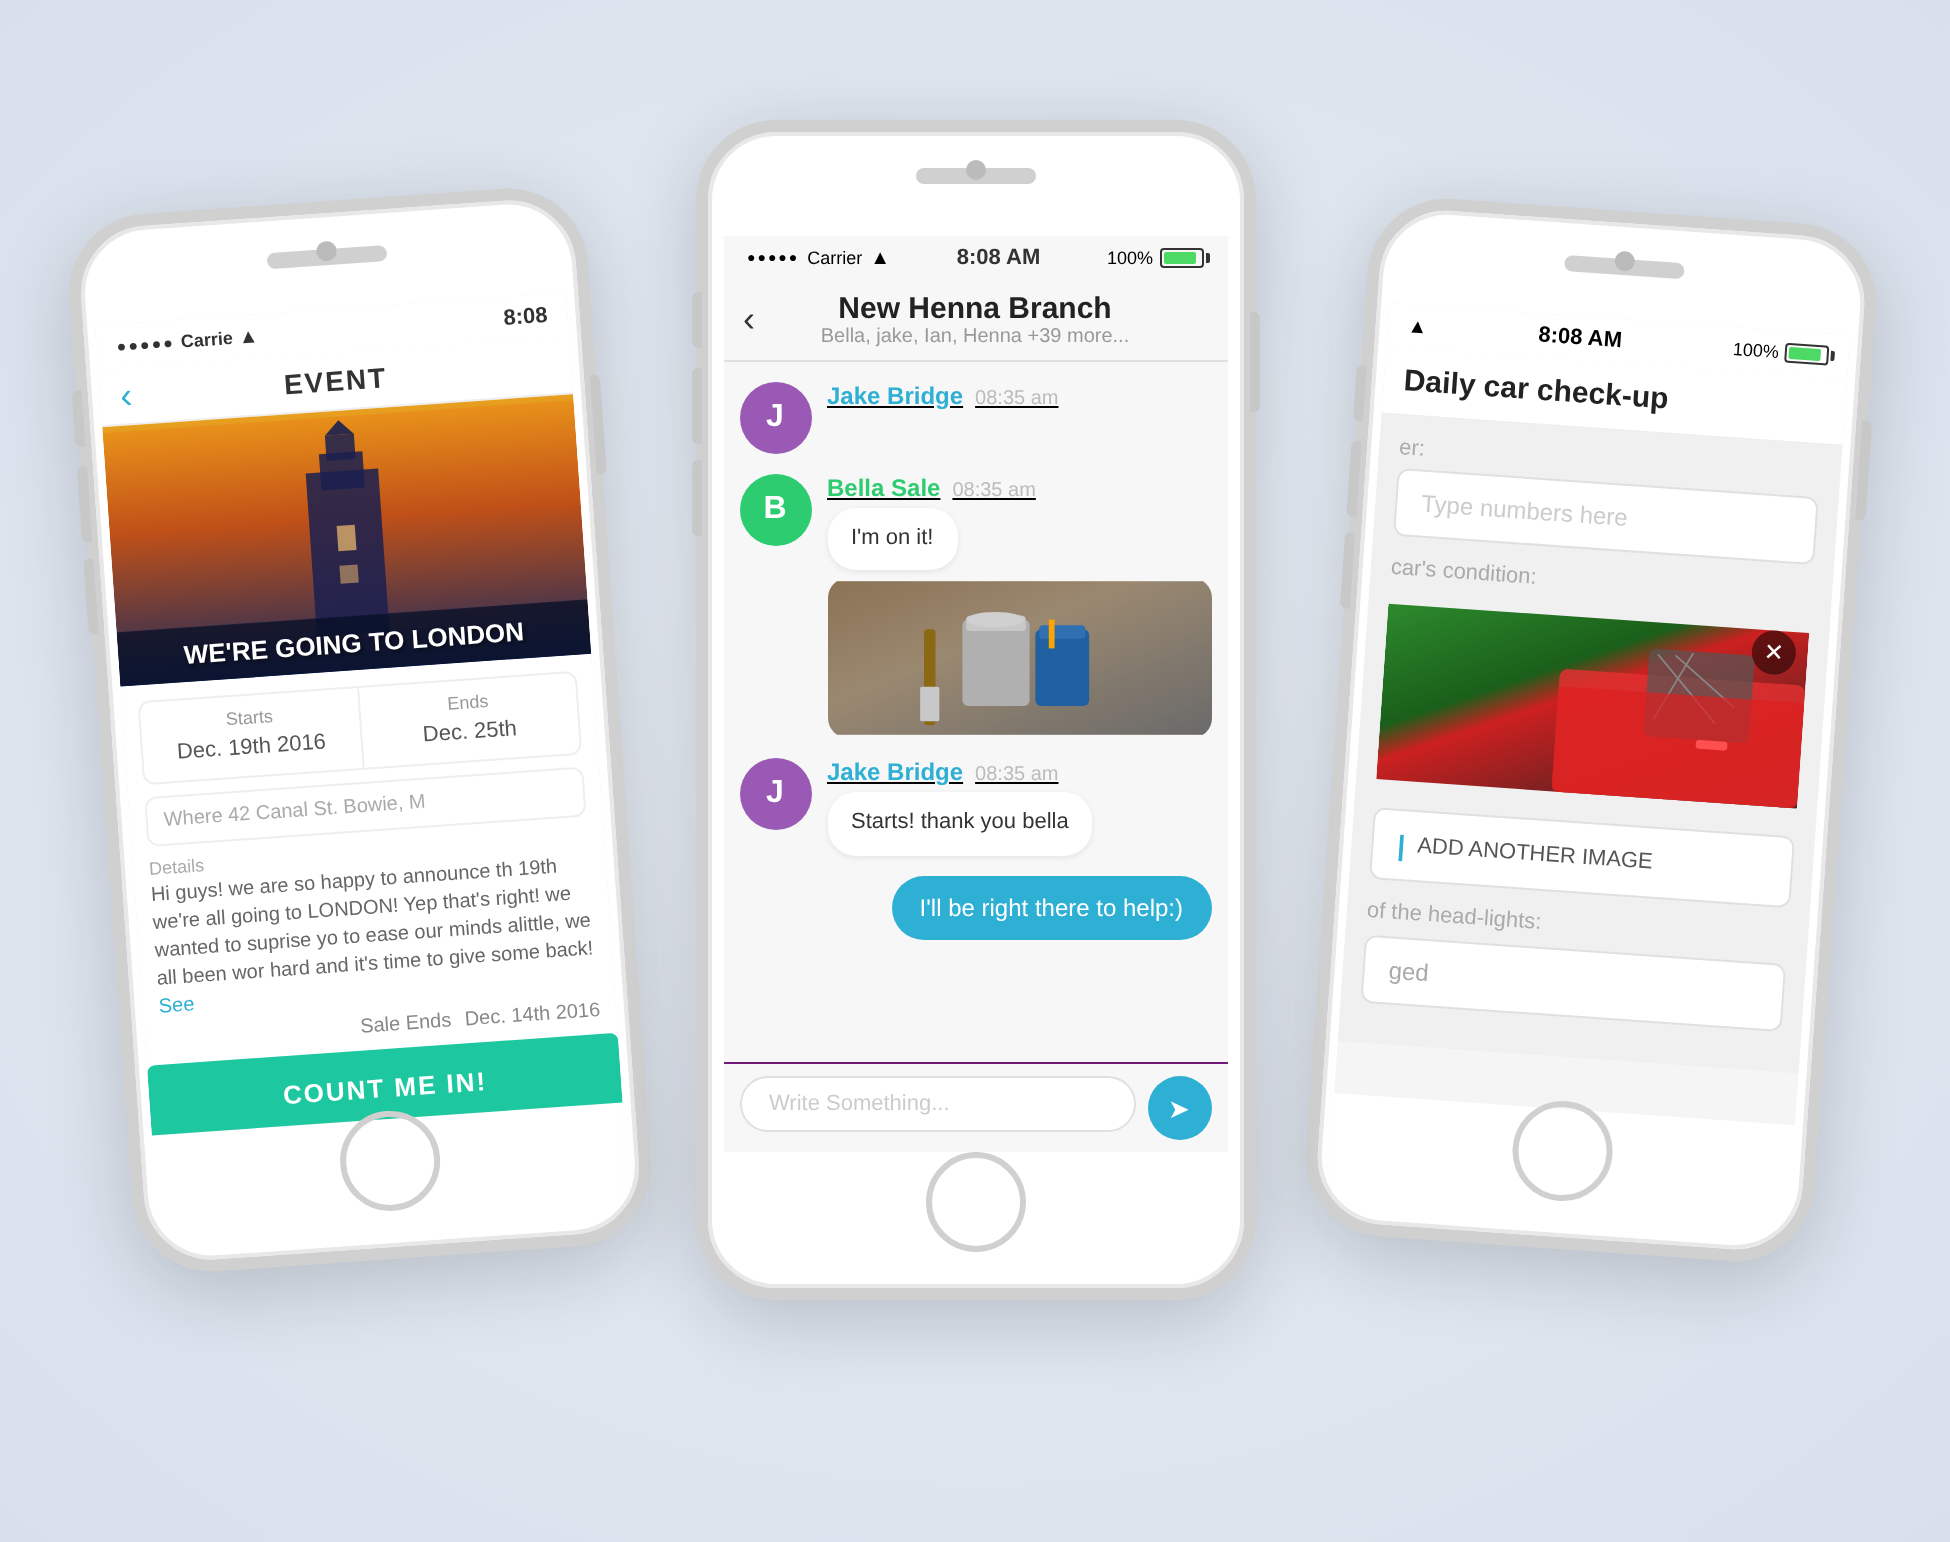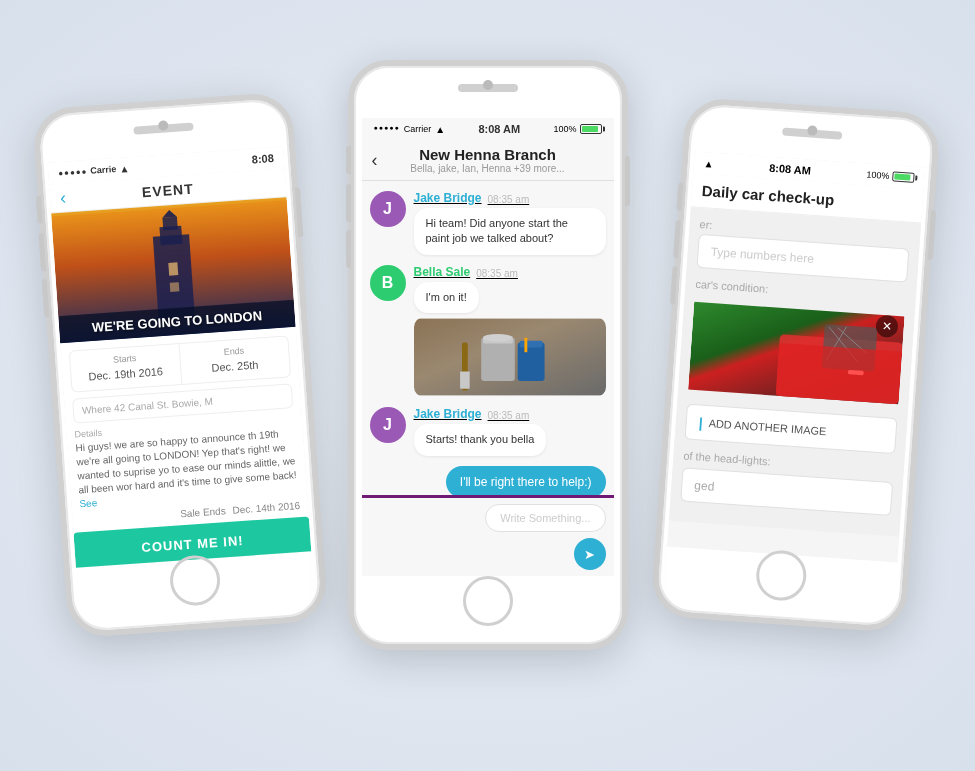--- a/index.html
+++ b/index.html
@@ -457,26 +457,25 @@
       color: #fff;
       border-radius: 18px;
       padding: 9px 14px;
       font-size: 12px;
       display: inline-block;
     }
 
     
     .chat-input-area {
       display: flex;
-      align-items: flex-end;
+      align-items: flex-start;
       padding: 6px 8px;
       background: #f7f7f7;
-      border-top: 3px solid #701a75;
+      border-top: 1px solid #701a75;
       gap: 6px;
-      flex-direction: column;
     }
 
     .chat-input {
       flex: 1;
       background: #fff;
       border: 1px solid #e0e0e0;
       border-radius: 20px;
       padding: 7px 14px;
       font-size: 11px;
       color: #ccc;
@@ -702,21 +701,21 @@
   <div class="phone phone-center">
     <div class="btn-side-right"></div>
     <div class="btn-side-left1"></div>
     <div class="btn-side-left2"></div>
     <div class="btn-side-left3"></div>
     <div class="camera"></div>
 
     <div class="phone-screen" style="display:flex;flex-direction:column;">
 
       <div class="chat-status-bar">
-        <div style="display:flex;align-items:flex-start;gap:2px;">
+        <div style="display:flex;align-items:center;gap:2px;">
           <span style="font-size:7px;letter-spacing:1px;">●●●●●</span>
           <span style="font-size:9px;margin-left:2px;">Carrier</span>
           <span style="font-size:10px;margin-left:2px;">▲</span>
         </div>
         <span class="time-center">8:08 AM</span>
         <div style="display:flex;align-items:center;gap:3px;">
           <span style="font-size:9px;">100%</span>
           <div class="battery-bar">
             <div class="battery-fill"></div>
           </div>
@@ -730,23 +729,20 @@
       </div>
 
       <div class="chat-messages">
 
         <div class="chat-msg">
           <div class="chat-avatar avatar-purple">J</div>
           <div class="chat-bubble-wrap">
             <div class="chat-meta">
               <span class="chat-name">Jake Bridge</span>
               <span class="chat-time">08:35 am</span>
-            </div>
-            <div class="chat-bubble">
-              Hi team! Did anyone start the paint job we talked about?
             </div>
           </div>
         </div>
 
         <div class="chat-msg">
           <div class="chat-avatar avatar-green">B</div>
           <div class="chat-bubble-wrap">
             <div class="chat-meta">
               <span class="chat-name green">Bella Sale</span>
               <span class="chat-time">08:35 am</span>

